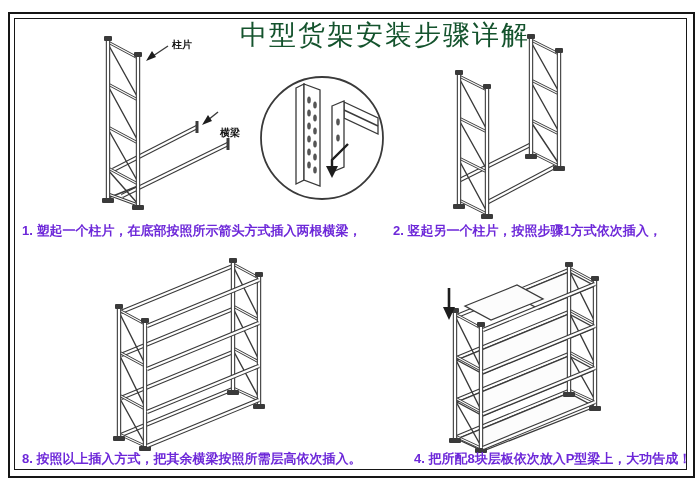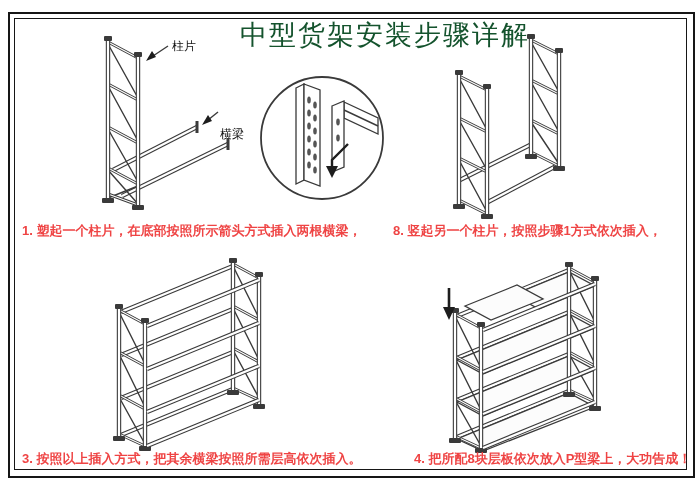--- a/index.html
+++ b/index.html
@@ -9,25 +9,25 @@
   }
   .b-outer{position:absolute;left:8px;top:12px;width:683px;height:462px;border:2px solid #161616;}
   .b-inner{position:absolute;left:14px;top:18px;width:671px;height:450px;border:1px solid #161616;}
   .title{
     position:absolute;top:17px;left:70px;right:0;text-align:center;
     font-family:"Liberation Serif",serif;font-size:27px;font-weight:400;
     letter-spacing:2px;color:#14532d;white-space:nowrap;
   }
   .fig{position:absolute;}
   .caption{
-    position:absolute;font-size:13px;font-weight:700;color:#ef4444;
+    position:absolute;font-size:13px;font-weight:700;color:#6d28d9;
     white-space:nowrap;letter-spacing:0px;
   }
   .part-label{
-    position:absolute;font-size:12px;font-weight:400;color:#151515;white-space:nowrap;
+    position:absolute;font-size:10px;font-weight:700;color:#151515;white-space:nowrap;
   }
   
   svg .to{stroke:#3a3a3a;stroke-width:4.4;fill:none;}
   svg .ti{stroke:#ffffff;stroke-width:2.2;fill:none;}
   svg .ro{stroke:#3a3a3a;stroke-width:3;fill:none;}
   svg .ri{stroke:#ffffff;stroke-width:1.2;fill:none;}
   svg .th{stroke:#3a3a3a;stroke-width:1.4;fill:none;}
   svg .foot{fill:#3a3a3a;}
   svg .panel{fill:#fcfcfc;stroke:#3a3a3a;stroke-width:1.3;}
   svg .solid{fill:#1d1d1d;stroke:none;}
@@ -149,21 +149,21 @@
         <path class="ti" d="M86,10 V128 M114,24 V140"></path>
         <rect class="foot" x="80" y="126" width="12" height="5" rx="1"></rect>
         <rect class="foot" x="108" y="138" width="12" height="5" rx="1"></rect>
         <rect class="foot" x="82" y="6" width="8" height="5" rx="1"></rect>
         <rect class="foot" x="110" y="20" width="8" height="5" rx="1"></rect>
       </g>
     </svg>
   </div>
 
   <div class="caption" style="left:22px;top:222px;">1. 塑起一个柱片，在底部按照所示箭头方式插入两根横梁，</div>
-  <div class="caption" style="left:393px;top:222px;">8. 竖起另一个柱片，按照步骤1方式依次插入，</div>
+  <div class="caption" style="left:393px;top:222px;">2. 竖起另一个柱片，按照步骤1方式依次插入，</div>
 
   <div class="fig" style="left:95px;top:248px;width:205px;height:205px;">
     <svg width="205" height="205" viewBox="0 0 205 205">
 
       <g>
         <path class="to" d="M26,64 L138,18 M26,107 L138,61 M26,150 L138,104 M26,187 L138,141"></path>
         <path class="ti" d="M26,64 L138,18 M26,107 L138,61 M26,150 L138,104 M26,187 L138,141"></path>
       </g>
 
       <g>
@@ -241,16 +241,16 @@
 
       <polygon class="panel" points="40,56 92,35 118,49 66,70"></polygon>
 
       <g>
         <path d="M24,38 V58" stroke="#1d1d1d" stroke-width="2.6" fill="none"></path>
         <polygon class="solid" points="18,57 30,57 24,70"></polygon>
       </g>
     </svg>
   </div>
 
-  <div class="caption" style="left:22px;top:450px;">3. 按照以上插入方式，把其余横梁按照所需层高依次插入。</div>
+  <div class="caption" style="left:22px;top:450px;">8. 按照以上插入方式，把其余横梁按照所需层高依次插入。</div>
   <div class="caption" style="left:414px;top:450px;">4. 把所配8块层板依次放入P型梁上，大功告成！</div>
 
 </div>
 
 </body></html>

